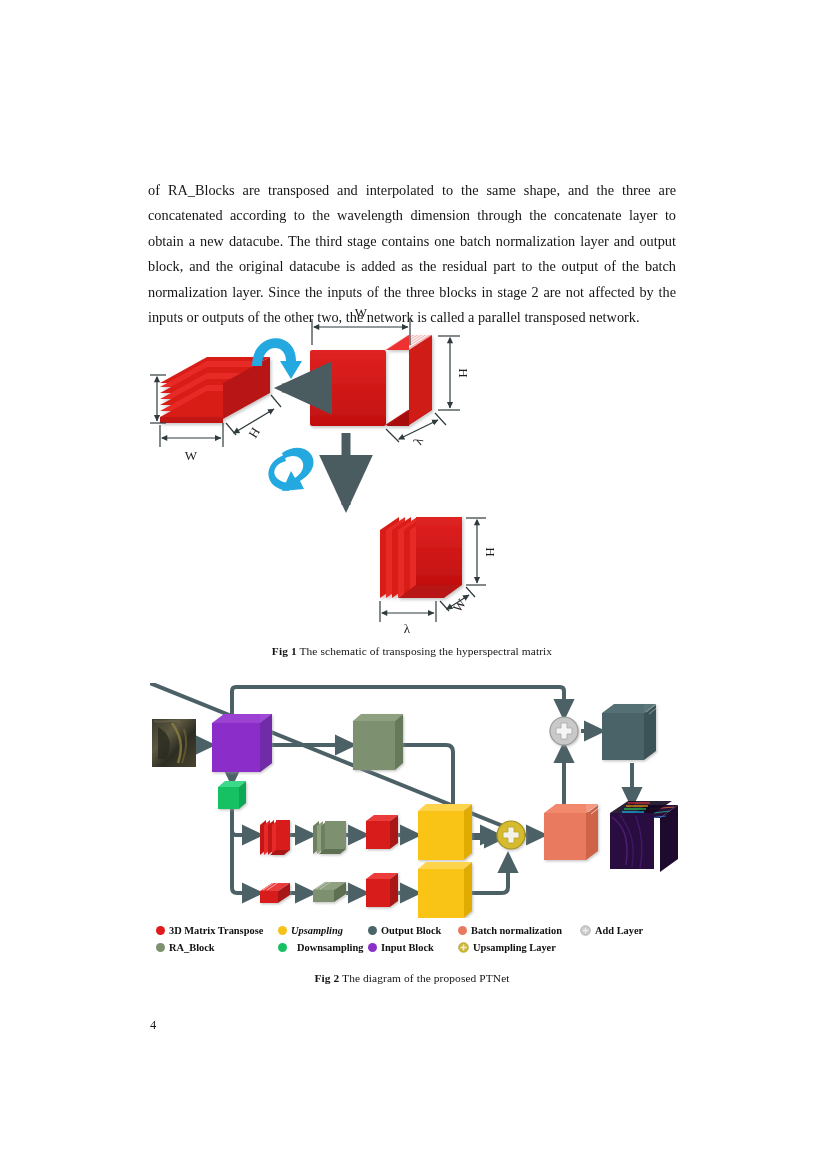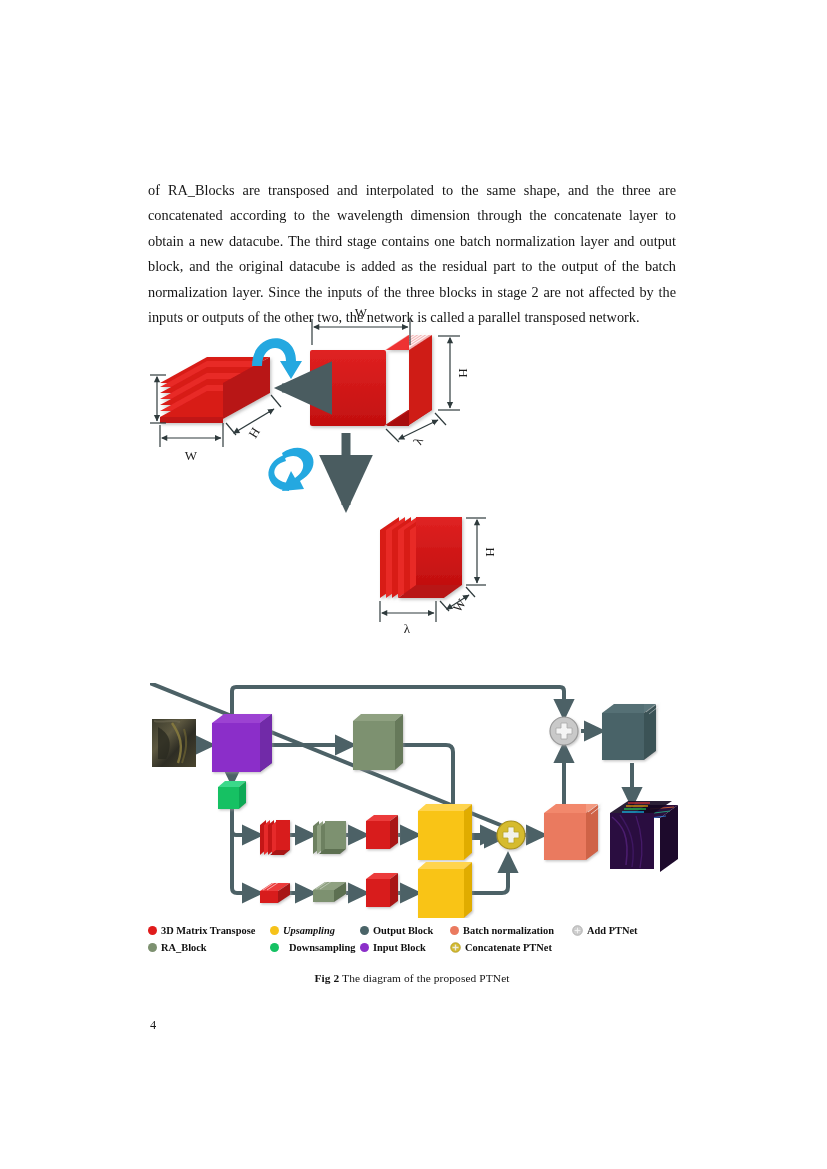--- a/index.html
+++ b/index.html
@@ -61,21 +61,21 @@
     left: 150px;
     top: 683px;
     width: 530px;
     height: 235px;
   }
   .fig2 svg { display: block; }
 
   
   .legend {
     position: absolute;
-    left: 148px;
+    left: 156px;
     top: 922px;
     width: 530px;
     font-family: "Liberation Serif", serif;
     font-size: 10.4px;
     font-weight: bold;
     color: #101010;
   }
   .legend-row {
     display: flex;
     align-items: center;
@@ -262,20 +262,24 @@
                  C136,40 112,40 112,63 Z" transform="translate(0,-2)"></path>
       </g>
       <g fill="#24a8e0">
         <path d="M132,148 C158,131 178,160 150,176 L154,184 L132,186 L141,166 L145,173
                  C162,162 150,144 134,154 Z"></path>
         <path d="M134,150 C112,158 113,184 139,186 L139,178 C120,176 120,160 136,156 Z"></path>
       </g>
     </svg>
   </div>
 
+  <div class="caption" id="caption1">
+    <b>Fig 1</b>
+    <span>The schematic of transposing the hyperspectral matrix</span>
+  </div>
 
   <div class="fig2">
     <svg width="530" height="235" viewBox="0 0 530 235" xmlns="http://www.w3.org/2000/svg">
       <defs>
         <marker id="f2arrow" markerWidth="6" markerHeight="6" refX="4.6" refY="3" orient="auto">
           <path d="M0,0.3 L5.6,3 L0,5.7 z" fill="#4c6166"></path>
         </marker>
         <filter id="f2shadow" x="-30%" y="-30%" width="170%" height="170%">
           <feDropShadow dx="1.1" dy="1.4" stdDeviation="1.1" flood-color="#9a9a9a" flood-opacity="0.55"></feDropShadow>
         </filter>
@@ -497,41 +501,41 @@
       </div>
       <div class="legend-item" style="width:122px;text-align:center;">
         <span class="swatch" style="background:#ea7a5f;"></span>
         <span>Batch normalization</span>
       </div>
       <div class="legend-item">
         <svg class="swatch-plus" viewBox="0 0 12 12">
           <circle cx="6" cy="6" r="5.3" fill="#cfcfcf" stroke="#999" stroke-width="0.7"></circle>
           <path d="M5,2.4 h2 v2.6 h2.6 v2 h-2.6 v2.6 h-2 v-2.6 h-2.6 v-2 h2.6 z" fill="#f5f5f5" stroke="#a9a9a9" stroke-width="0.4"></path>
         </svg>
-        <span>Add PTNet</span>
+        <span>Add Layer</span>
       </div>
     </div>
     <div class="legend-row">
       <div class="legend-item" style="width:122px;">
         <span class="swatch" style="background:#7d9170;"></span>
         <span>RA_Block</span>
       </div>
       <div class="legend-item" style="width:90px;gap:10px;">
         <span class="swatch" style="background:#15c163;"></span>
         <span>Downsampling</span>
       </div>
       <div class="legend-item" style="width:90px;">
         <span class="swatch" style="background:#8b2fc9;"></span>
         <span>Input Block</span>
       </div>
       <div class="legend-item">
         <svg class="swatch-plus" viewBox="0 0 12 12">
           <circle cx="6" cy="6" r="5.3" fill="#d6bb2e" stroke="#a89118" stroke-width="0.7"></circle>
           <path d="M5,2.4 h2 v2.6 h2.6 v2 h-2.6 v2.6 h-2 v-2.6 h-2.6 v-2 h2.6 z" fill="#f4f2e2" stroke="#b9a426" stroke-width="0.4"></path>
         </svg>
-        <span>Concatenate PTNet</span>
+        <span>Upsampling Layer</span>
       </div>
     </div>
   </div>
 
   <div class="folio">4</div>
 
 </div>
 
 </body></html>

